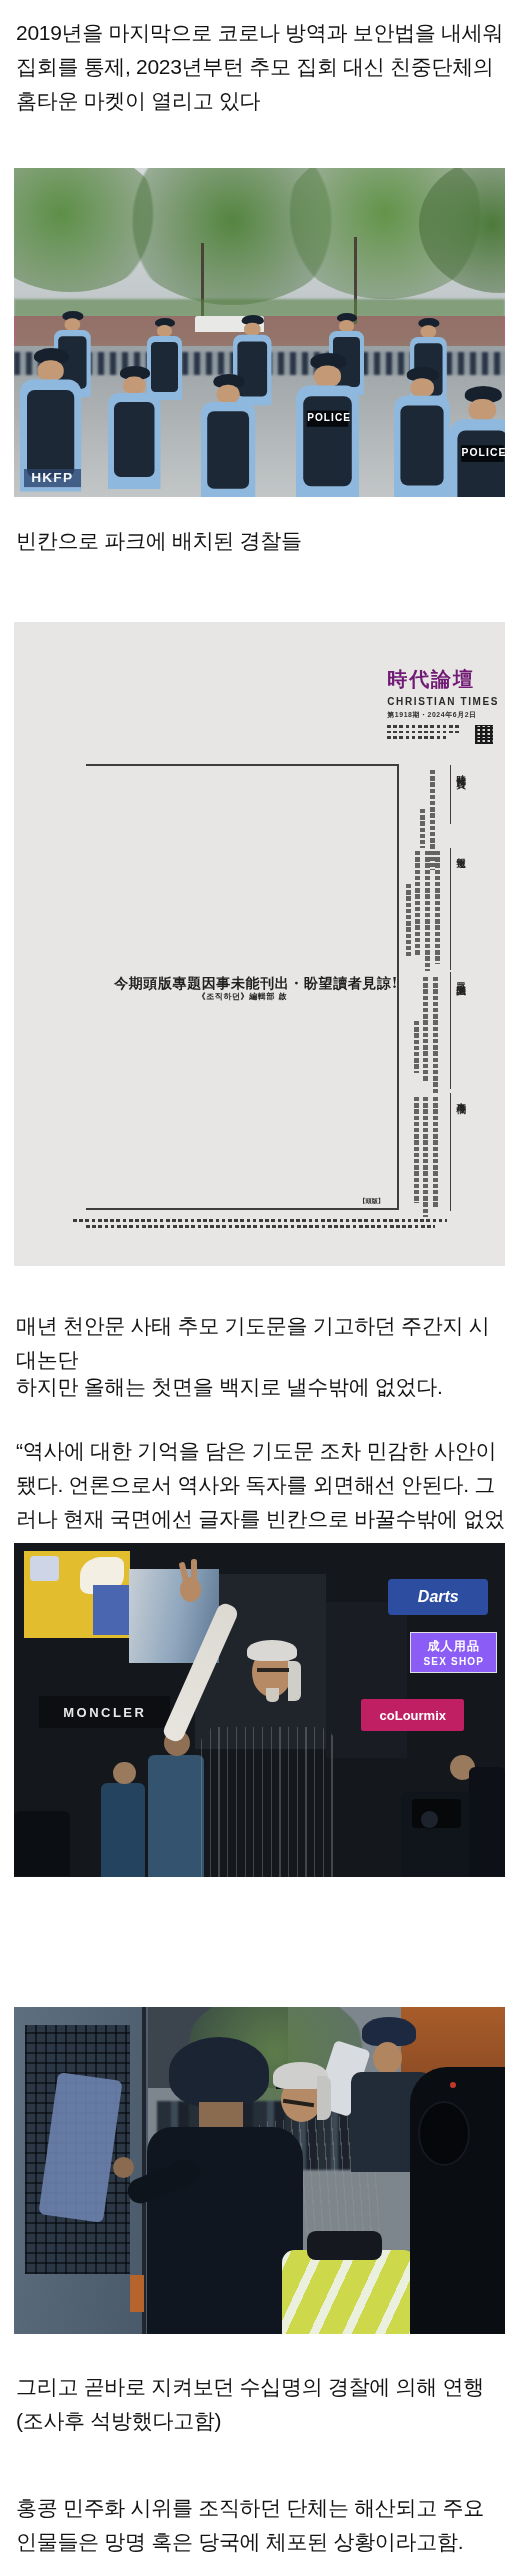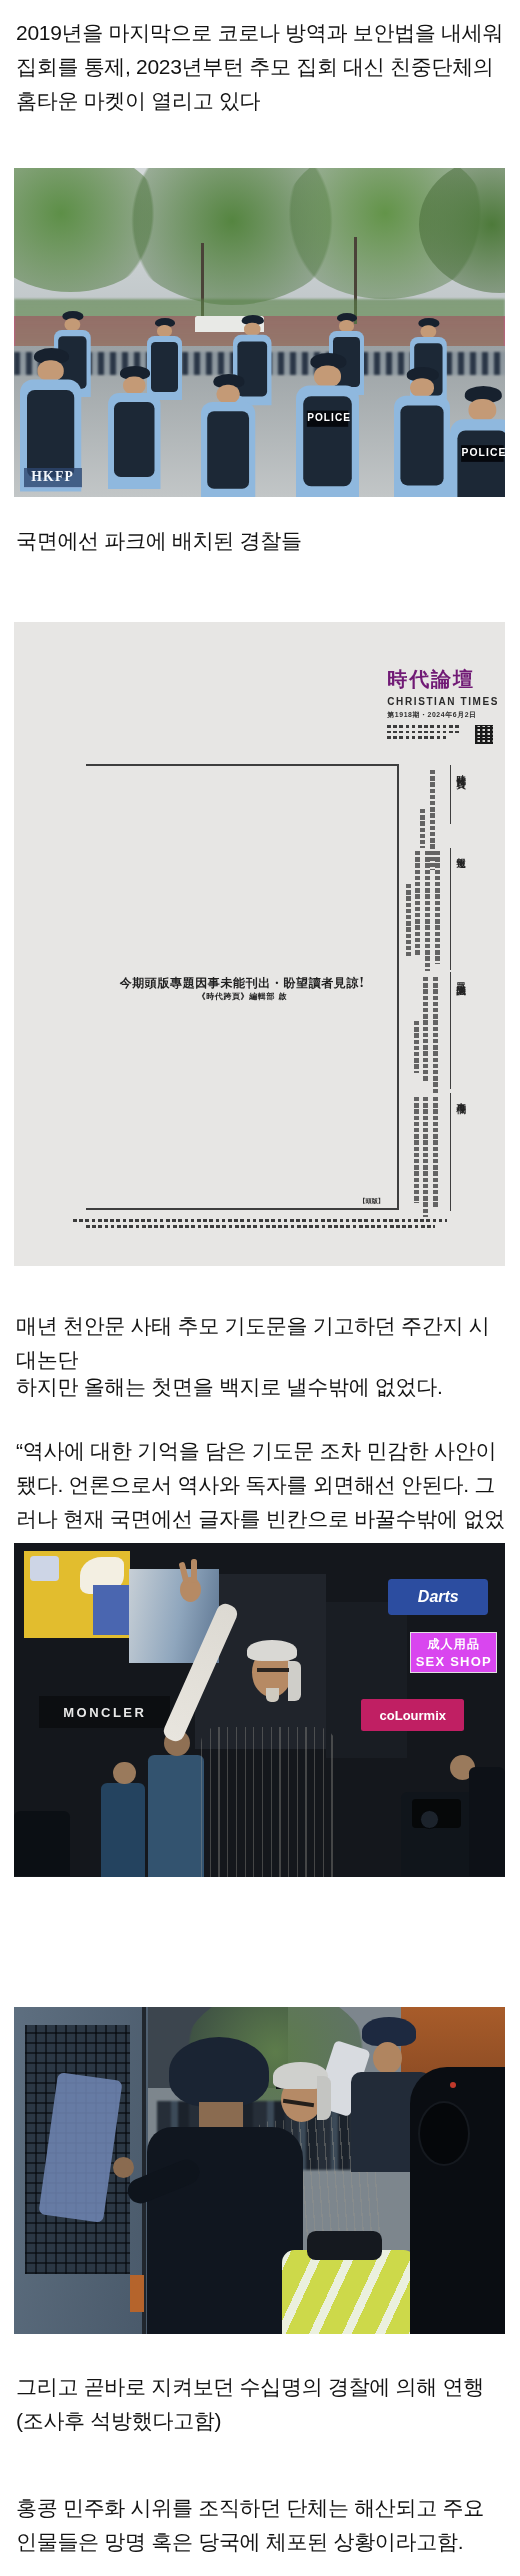--- a/index.html
+++ b/index.html
@@ -18,21 +18,21 @@
      background:repeating-linear-gradient(90deg,rgba(23,36,54,.85) 0 5.6px,rgba(90,110,130,.25) 5.6px 12px);
      filter:blur(0.9px);}
   .cop{position:absolute;width:35px;height:82px;transform-origin:top left;}
   .cop .beret{position:absolute;top:0;left:7.5px;width:20px;height:9.4px;background:#17212e;border-radius:55% 55% 40% 40%;}
   .cop .face{position:absolute;top:6.9px;left:10px;width:15px;height:12.5px;background:#c49a76;border-radius:45%;}
   .cop .body{position:absolute;top:18px;left:0;width:35px;height:64px;background:#8fb8de;border-radius:7.5px 7.5px 0 0;}
   .cop .vest{position:absolute;top:24px;left:3.7px;width:27.4px;height:50px;background:#1c2836;border-radius:4.4px;}
   .cop .tag{position:absolute;top:32px;left:6.2px;width:22.4px;height:8.7px;background:#05080d;color:#fff;
             font-size:5.6px;font-weight:700;letter-spacing:0.6px;text-align:center;line-height:8.7px;}
   .wm{position:absolute;left:9.4px;bottom:8.7px;background:rgba(45,70,110,.78);color:#f2f6fb;
-      font-size:13.7px;font-weight:700;letter-spacing:1.2px;padding:1.9px 7.5px;border-bottom:1.9px solid rgba(150,180,220,.9);font-family:Liberation Serif, serif;}
+      font-size:13.7px;font-weight:700;letter-spacing:1.2px;padding:1.9px 7.5px;border-bottom:1.9px solid rgba(150,180,220,.9);}
   
   .caption{position:absolute;left:16px;width:490px;margin:0;font-size:21px;line-height:34px;color:#131313;letter-spacing:-0.3px;}
   
   .npr{position:absolute;left:14.3px;top:622px;width:491px;height:644px;background:#e7e6e4;}
   .rule{position:absolute;background:#3e3e3e;}
   .mast-cn{font-family:"DejaVu Serif","Liberation Serif",serif;font-size:20px;font-weight:700;
            color:#701a75;letter-spacing:1.9px;white-space:nowrap;}
   .mast-en{font-size:10px;font-weight:700;letter-spacing:1.6px;color:#2a2a2a;margin-top:3.1px;white-space:nowrap;}
   .mast-issue{font-size:6.9px;font-weight:700;color:#2e2e2e;margin-top:3.1px;letter-spacing:0.6px;white-space:nowrap;}
   .dashline{background:repeating-linear-gradient(90deg,#3c3c3c 0 3.7px,transparent 3.7px 6.2px);height:2.5px;}
@@ -139,21 +139,21 @@
         <div class="beret" data-interactable="false"></div>
         <div class="face" data-interactable="false"></div>
         <div class="body" data-interactable="false"></div>
         <div class="vest" data-interactable="false"></div>
         <div class="tag" data-interactable="false">POLICE</div>
       </div>
 
     <div class="wm" data-interactable="false">HKFP</div>
   </div>
 
-  <p class="caption" style="top:524px;" data-interactable="false">국면에선 파크에 배치된 경찰들</p>
+  <p class="caption" style="top:524px;" data-interactable="false">빈칸으로 파크에 배치된 경찰들</p>
 
   <div class="npr" data-interactable="false">
 
     <div class="abs" style="left:373px;top:44px;width:106px;" data-interactable="false">
       <div class="mast-cn" data-interactable="false">時代論壇</div>
       <div class="mast-en" data-interactable="false">CHRISTIAN TIMES</div>
       <div class="mast-issue" data-interactable="false">第1918期・2024年6月2日</div>
       <div style="display:flex;margin-top:5px;align-items:flex-start;" data-interactable="false">
         <div style="flex:1;margin-right:5px;" data-interactable="false">
           <div class="dashline" style="width:74px;margin-bottom:3.1px;" data-interactable="false"></div>
@@ -162,22 +162,22 @@
         </div>
         <div class="qr" data-interactable="false"></div>
       </div>
     </div>
 
     <div class="rule" style="left:72px;top:142px;width:312px;height:1.9px;" data-interactable="false"></div>
     <div class="rule" style="left:383px;top:142px;width:1.9px;height:446px;" data-interactable="false"></div>
     <div class="rule" style="left:72px;top:586px;width:312px;height:1.9px;" data-interactable="false"></div>
     <div class="abs" style="left:345px;top:575px;font-size:6.2px;color:#2c2c2c;font-weight:700;font-family:'DejaVu Serif','Liberation Serif',serif;" data-interactable="false">【頭版】</div>
 
-    <div class="notice" style="top:353px;font-size:12px;letter-spacing:0.6px;" data-interactable="false">今期頭版專題因事未能刊出・盼望讀者見諒!</div>
-    <div class="notice" style="top:369px;font-size:8px;letter-spacing:0.6px;" data-interactable="false">《時代跨頁》編輯部 啟</div>
+    <div class="notice" style="top:353px;font-size:14px;letter-spacing:0.6px;text-align:right;" data-interactable="false">今期頭版專題因事未能刊出・盼望讀者見諒!</div>
+    <div class="notice" style="top:369px;font-size:8px;letter-spacing:0.6px;" data-interactable="false">《조직하던》編輯部 啟</div>
 
     <div class="rule" style="left:436px;top:143px;width:1.2px;height:59px;" data-interactable="false"></div>
     <div class="vtext abs" style="left:440px;top:145px;font-size:9.4px;letter-spacing:1.9px;" data-interactable="false">時代跨頁</div>
     <div class="vstrip" style="left:416px;top:148px;height:100px;" data-interactable="false"></div>
     <div class="vstrip" style="left:406px;top:187px;height:39px;" data-interactable="false"></div>
 
     <div class="rule" style="left:436px;top:226px;width:1.2px;height:122px;" data-interactable="false"></div>
     <div class="vtext abs" style="left:440px;top:228px;font-size:9.4px;letter-spacing:1.9px;" data-interactable="false">報道</div>
     <div class="vstrip" style="left:421px;top:229px;height:113px;" data-interactable="false"></div>
     <div class="vstrip" style="left:411px;top:229px;height:120px;" data-interactable="false"></div>
@@ -213,23 +213,23 @@
       <div class="abs" style="left:6.2px;top:5px;width:29px;height:25px;background:#cdd5e6;border-radius:3.7px;" data-interactable="false"></div>
     </div>
     <div class="abs" style="left:115px;top:26px;width:90px;height:94px;background:linear-gradient(100deg,#c7cfd6,#8fa6bd 55%,#5d7591);" data-interactable="false"></div>
     <div class="abs" style="left:25px;top:153px;width:131px;height:32px;background:#0c0e11;display:flex;align-items:center;justify-content:center;color:#e8e8e8;font-size:13px;font-weight:700;letter-spacing:2.5px;" data-interactable="false">
         <span data-interactable="false">MONCLER</span>
       </div>
 
     <div class="sign" style="left:374px;top:36px;width:100px;height:36px;background:#2c4da0;border-radius:3.7px;font-size:16px;font-style:italic;" data-interactable="false">
         <span data-interactable="false">Darts</span>
       </div>
-    <div class="sign" style="left:396px;top:89px;width:87px;height:41px;background:#d946ef;border:1.2px solid #e0e0e0;" data-interactable="false">
+    <div class="sign" style="left:396px;top:89px;width:87px;height:41px;background:#8b5cf6;border:1.2px solid #e0e0e0;" data-interactable="false">
       <span style="font-size:12px;letter-spacing:1.2px;" data-interactable="false">成人用品</span>
-      <span style="font-size:13px;letter-spacing:1.2px;margin-top:1.9px;" data-interactable="false">SEX SHOP</span>
+      <span style="font-size:10px;letter-spacing:1.2px;margin-top:1.9px;" data-interactable="false">SEX SHOP</span>
     </div>
     <div class="sign" style="left:347px;top:156px;width:103px;height:32px;background:#c01f63;border-radius:2.5px;font-size:13px;" data-interactable="false">
         <span data-interactable="false">coLourmix</span>
       </div>
 
     <div class="sil" style="left:87px;top:240px;width:44px;height:94px;background:#24435f;" data-interactable="false"></div>
     <div class="head" style="left:99px;top:219px;width:22.4px;height:22.4px;background:#9a7a5c;" data-interactable="false"></div>
     <div class="sil" style="left:134px;top:212px;width:56px;height:122px;background:#33536f;" data-interactable="false"></div>
     <div class="head" style="left:150px;top:187px;width:26px;height:26px;background:#8f7054;" data-interactable="false"></div>
     <div class="sil" style="left:0px;top:268px;width:56px;height:65px;background:#0b0f14;" data-interactable="false"></div>

